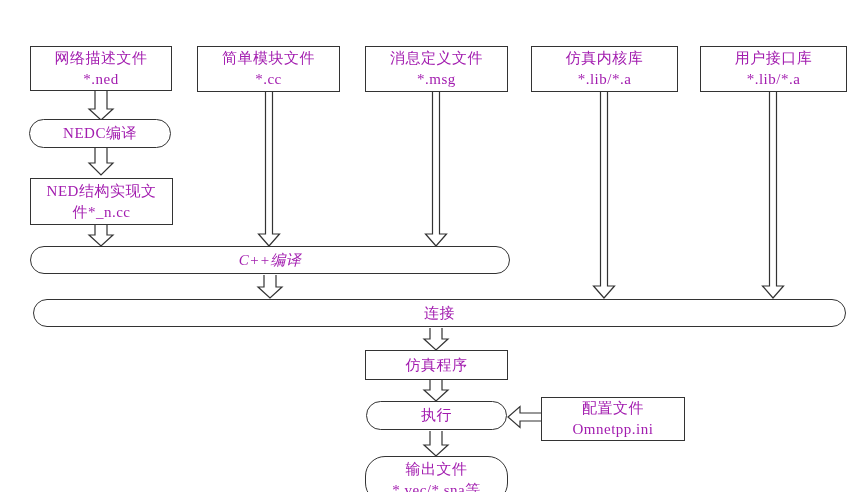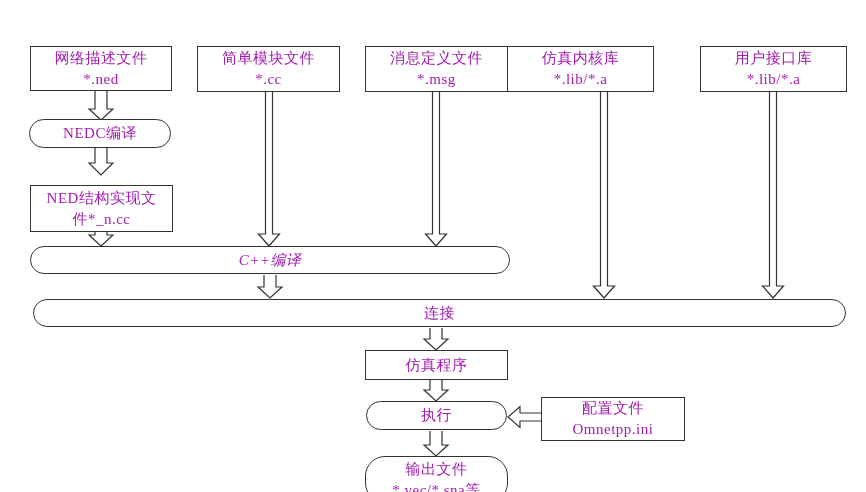--- a/index.html
+++ b/index.html
@@ -83,35 +83,35 @@
   <div class="node" style="left:197px; top:14px; width:143px; height:46px;">
     <span class="l1">简单模块文件</span>
     <span class="l2">*.cc</span>
   </div>
 
   <div class="node" style="left:365px; top:14px; width:143px; height:46px;">
     <span class="l1">消息定义文件</span>
     <span class="l2">*.msg</span>
   </div>
 
-  <div class="node" style="left:507px; top:14px; width:147px; height:46px;">
+  <div class="node" style="left:531px; top:14px; width:147px; height:46px;">
     <span class="l1">仿真内核库</span>
     <span class="l2">*.lib/*.a</span>
   </div>
 
   <div class="node" style="left:700px; top:14px; width:147px; height:46px;">
     <span class="l1">用户接口库</span>
     <span class="l2">*.lib/*.a</span>
   </div>
 
   <div class="node stadium" style="left:29px; top:87px; width:142px; height:29px;">
     <span class="l1">NEDC编译</span>
   </div>
 
-  <div class="node" style="left:30px; top:153px; width:143px; height:47px;">
+  <div class="node" style="left:30px; top:146px; width:143px; height:47px;">
     <span class="l1">NED结构实现文</span>
     <span class="l2">件*_n.cc</span>
   </div>
 
   <div class="node stadium" style="left:30px; top:214px; width:480px; height:28px;font-style:italic;">
     <span class="l1">C++编译</span>
   </div>
 
   <div class="node stadium" style="left:33px; top:267px; width:813px; height:28px;">
     <span class="l1">连接</span>

